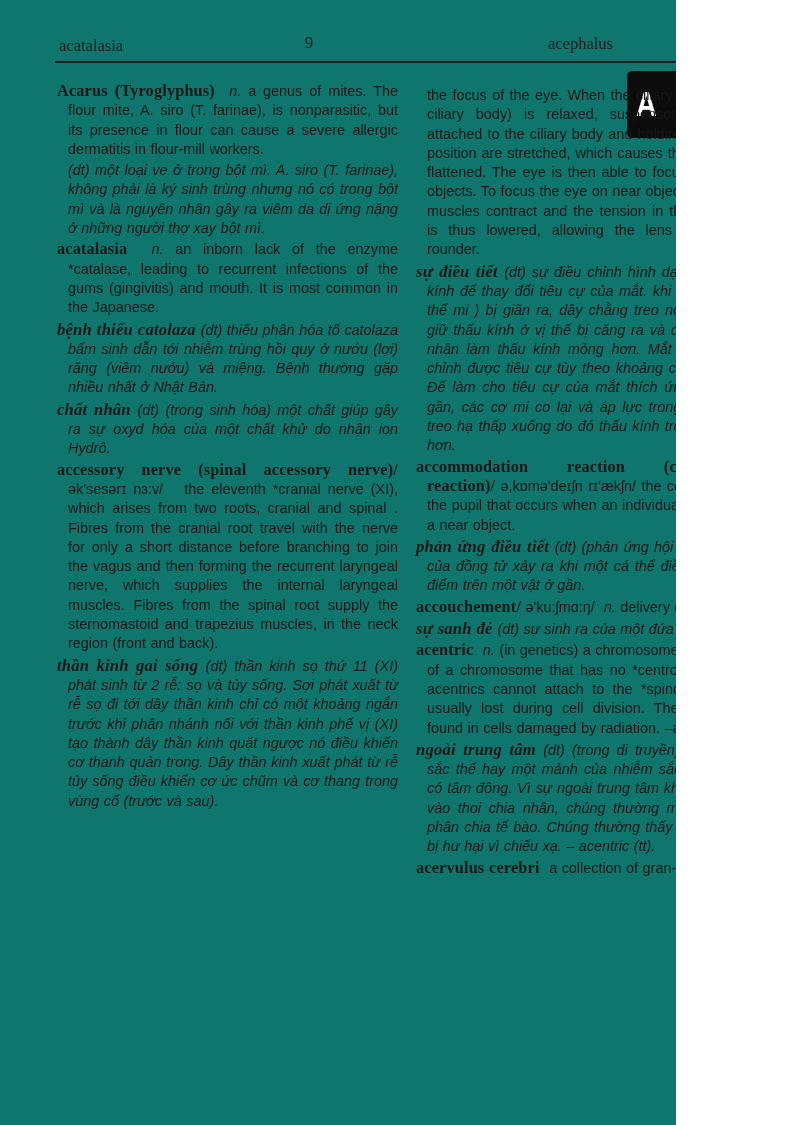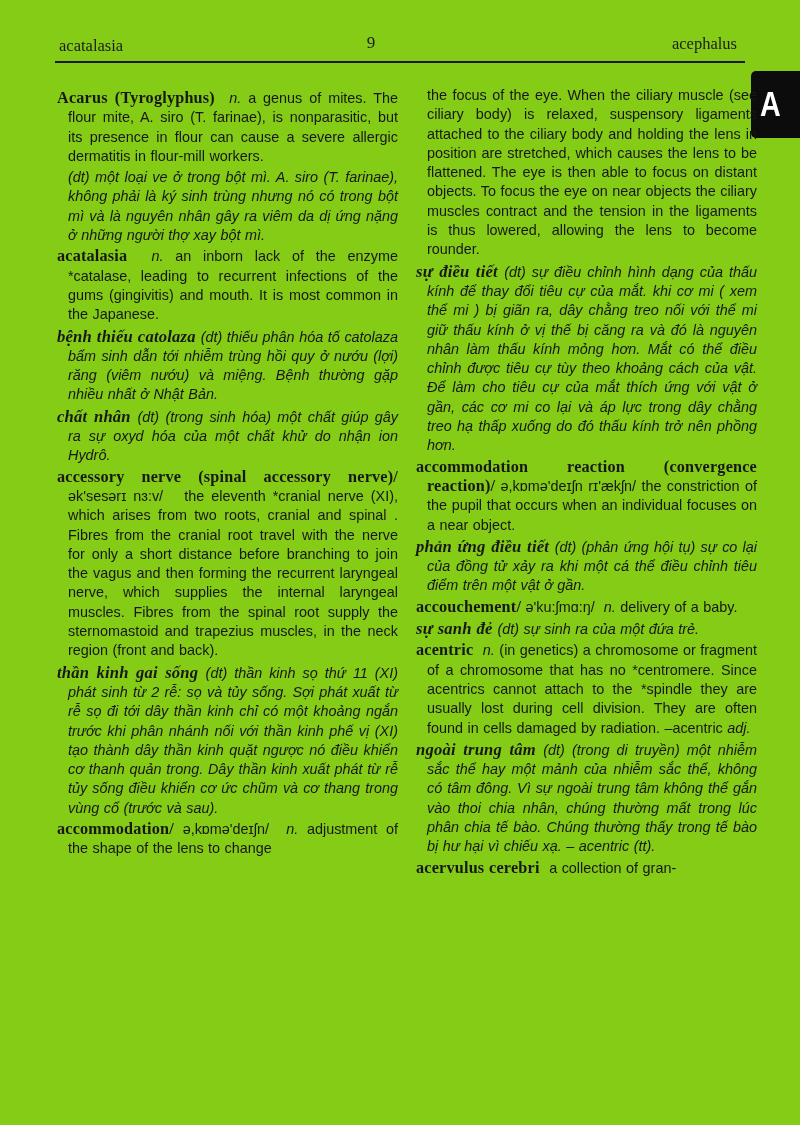--- a/index.html
+++ b/index.html
@@ -1,36 +1,36 @@
 <!DOCTYPE html>
 <html><head>
 <meta charset="utf-8">
 <style>
   html,body{margin:0;padding:0;background:#ffffff;}
-  .page{position:relative;width:800px;height:1125px;background:#84cc16;overflow:hidden;
+  .page{position:relative;width:676px;height:1125px;background:#0f766e;overflow:hidden;
         font-family:"Liberation Sans",sans-serif;color:#171717;}
 
   
   .running-head{position:absolute;top:36px;left:57px;right:55px;height:22px;
         font-family:"Liberation Serif",serif;font-size:16.5px;color:#1c1c1c;}
   .rh-left{position:absolute;left:2px;top:0;}
   .rh-center{position:absolute;left:0;right:60px;text-align:center;top:-3px;font-size:17px;}
   .rh-right{position:absolute;right:8px;top:-2px;}
   .rule{position:absolute;top:61px;left:55px;width:690px;height:2px;background:#1b1b1b;}
 
   
   .thumb-tab{position:absolute;top:71px;right:0;width:49px;height:67px;background:#0c0c0c;
         border-radius:5px 0 0 5px;}
   .tab-letter{position:absolute;left:9px;top:13px;color:#fff;font-weight:bold;font-size:35px;
         line-height:40px;font-family:"Liberation Sans",sans-serif;
         transform:scaleX(0.82);transform-origin:left top;}
 
   
   .col{position:absolute;width:341px;}
-  .col-left{left:57px;top:89px;}
+  .col-left{left:57px;top:82px;}
   .col-right{left:416px;top:86px;}
 
   
   .entry{font-size:14.4px;line-height:19.3px;text-align:justify;margin:0 0 2px 0;
         padding-left:11px;text-indent:-11px;word-spacing:0.5px;}
   .entry.cont{text-indent:0;}
   .hw{font-family:"Liberation Serif",serif;font-weight:bold;font-size:16.2px;letter-spacing:0.2px;}
   .vn{font-style:italic;}
   .vn .hw{font-size:16.6px;}
   .pos{font-style:italic;}
@@ -55,21 +55,20 @@
   </div>
 
   <div class="col col-left">
     <p class="entry"><span class="hw">Acarus (Tyroglyphus)&nbsp; </span><span class="pos">n.</span><span class="def"> a genus of mites. The flour mite, A. siro (T. farinae), is nonparasitic, but its presence in flour can cause a severe allergic dermatitis in flour-mill workers.</span></p>
     <p class="entry vn cont"><span class="def">(dt) một loại ve ở trong bột mì. A. siro (T. farinae), không phải là ký sinh trùng nhưng nó có trong bột mì và là nguyên nhân gây ra viêm da dị ứng nặng ở những người thợ xay bột mì.</span></p>
     <p class="entry"><span class="hw">acatalasia&nbsp; </span><span class="pos">n.</span><span class="def"> an inborn lack of the enzyme *catalase, leading to recurrent infections of the gums (gingivitis) and mouth. It is most common in the Japanese.</span></p>
     <p class="entry vn"><span class="hw">bệnh thiếu catolaza </span><span class="def">(dt) thiếu phân hóa tố catolaza bẩm sinh dẫn tới nhiễm trùng hồi quy ở nướu (lợi) răng (viêm nướu) và miệng. Bệnh thường gặp nhiều nhất ở Nhật Bản.</span></p>
     <p class="entry vn"><span class="hw">chất nhân </span><span class="def">(dt) (trong sinh hóa) một chất giúp gây ra sự oxyd hóa của một chất khử do nhận ion Hydrô.</span></p>
     <p class="entry"><span class="hw">accessory nerve (spinal accessory nerve)/</span><span class="ph"> ək'sesərɪ nɜ:v/&nbsp;&nbsp; </span><span class="def">the eleventh *cranial nerve (XI), which arises from two roots, cranial and spinal . Fibres from the cranial root travel with the nerve for only a short distance before branching to join the vagus and then forming the recurrent laryngeal nerve, which supplies the internal laryngeal muscles. Fibres from the spinal root supply the sternomastoid and trapezius muscles, in the neck region (front and back).</span></p>
     <p class="entry vn"><span class="hw">thần kinh gai sống </span><span class="def">(dt) thần kinh sọ thứ 11 (XI) phát sinh từ 2 rễ: sọ và tủy sống. Sợi phát xuất từ rễ sọ đi tới dây thần kinh chỉ có một khoảng ngắn trước khi phân nhánh nối với thần kinh phế vị (XI) tạo thành dây thần kinh quặt ngược nó điều khiển cơ thanh quản trong. Dây thần kinh xuất phát từ rễ tủy sống điều khiển cơ ức chũm và cơ thang trong vùng cổ (trước và sau).</span></p>
-    <p class="entry"><span class="hw">accommodation/</span><span class="ph"> ə,kɒmə'deɪʃn/&nbsp; </span><span class="pos">n.</span><span class="def"> adjustment of the shape of the lens to change</span></p>
   </div>
 
   <div class="col col-right">
     <p class="entry cont"><span class="def">the focus of the eye. When the ciliary muscle (see ciliary body) is relaxed, suspensory ligaments attached to the ciliary body and holding the lens in position are stretched, which causes the lens to be flattened. The eye is then able to focus on distant objects. To focus the eye on near objects the ciliary muscles contract and the tension in the ligaments is thus lowered, allowing the lens to become rounder.</span></p>
     <p class="entry vn"><span class="hw">sự điều tiết </span><span class="def">(dt) sự điều chỉnh hình dạng của thấu kính để thay đổi tiêu cự của mắt. khi cơ mi ( xem thể mi ) bị giãn ra, dây chằng treo nối với thể mi giữ thấu kính ở vị thế bị căng ra và đó là nguyên nhân làm thấu kính mỏng hơn. Mắt có thể điều chỉnh được tiêu cự tùy theo khoảng cách của vật. Để làm cho tiêu cự của mắt thích ứng với vật ở gần, các cơ mi co lại và áp lực trong dây chằng treo hạ thấp xuống do đó thấu kính trở nên phồng hơn.</span></p>
     <p class="entry"><span class="hw">accommodation reaction (convergence reaction)/</span><span class="ph"> ə,kɒmə'deɪʃn rɪ'ækʃn/ </span><span class="def">the constriction of the pupil that occurs when an individual focuses on a near object.</span></p>
     <p class="entry vn"><span class="hw">phản ứng điều tiết </span><span class="def">(dt) (phản ứng hội tụ) sự co lại của đồng tử xảy ra khi một cá thể điều chỉnh tiêu điểm trên một vật ở gần.</span></p>
     <p class="entry"><span class="hw">accouchement/</span><span class="ph"> ə'ku:ʃmɑ:ŋ/&nbsp; </span><span class="pos">n.</span><span class="def"> delivery of a baby.</span></p>
     <p class="entry vn"><span class="hw">sự sanh đẻ </span><span class="def">(dt) sự sinh ra của một đứa trẻ.</span></p>
     <p class="entry"><span class="hw">acentric&nbsp; </span><span class="pos">n.</span><span class="def"> (in genetics) a chromosome or fragment of a chromosome that has no *centromere. Since acentrics cannot attach to the *spindle they are usually lost during cell division. They are often found in cells damaged by radiation. </span><span class="tb">–acentric</span><span class="ti"> adj.</span></p>

